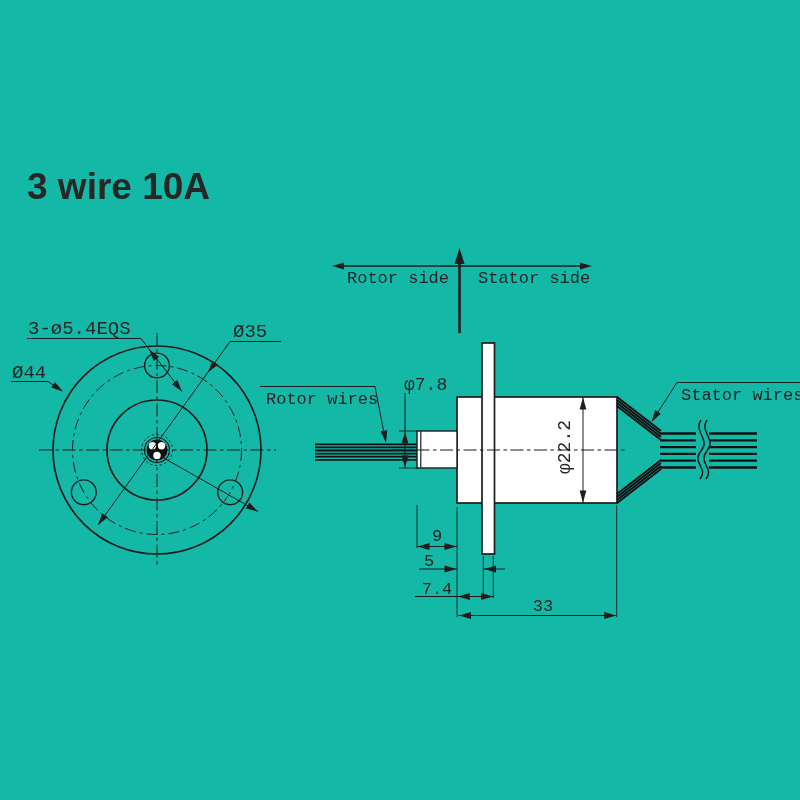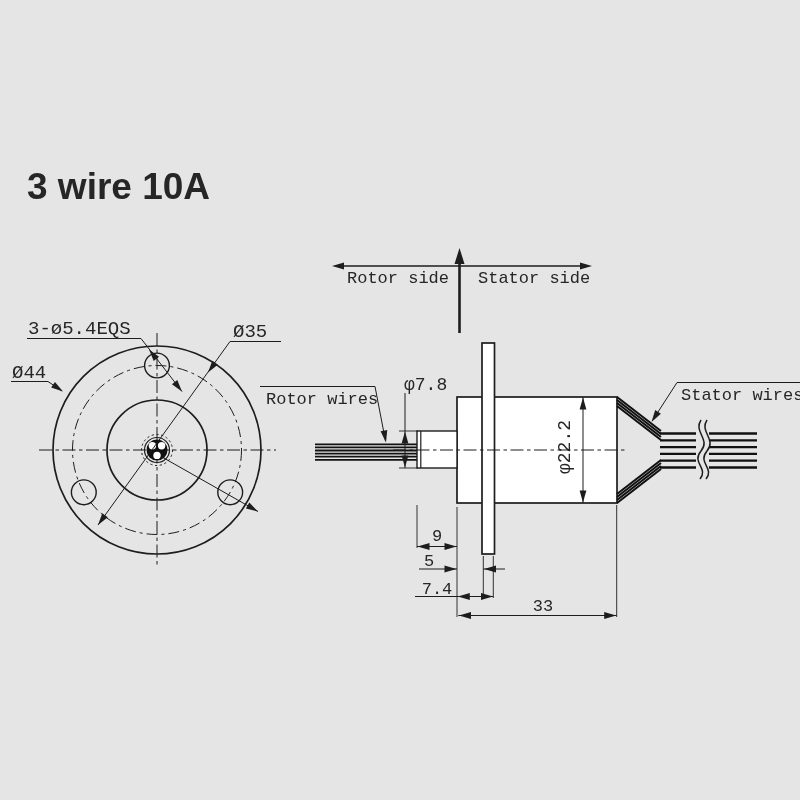--- a/index.html
+++ b/index.html
@@ -1,16 +1,16 @@
 <!DOCTYPE html>
 <html><head>
 <meta charset="utf-8">
 <style>
   html,body{margin:0;padding:0;background:#ffffff;}
-  #stage{position:relative;width:800px;height:800px;background:#e5e5e5;overflow:hidden;}
+  #stage{position:relative;width:800px;height:800px;background:#14b8a6;overflow:hidden;}
   svg text{font-family:"Liberation Mono","DejaVu Sans Mono",monospace;fill:#262626;}
   svg .title-text{font-family:"Liberation Sans","DejaVu Sans",sans-serif;font-weight:bold;}
   .ln{stroke:#1d1d1d;fill:none;}
   .thick{stroke-width:1.7;}
   .thin{stroke-width:1.0;}
   .xthin{stroke-width:0.9;}
   .wire{stroke:#111;stroke-width:1.8;}
   .bundle{stroke:#111;stroke-width:2.3;}
   .fan{stroke:#111;stroke-width:2.1;}
   .ah{fill:#1d1d1d;stroke:none;}

